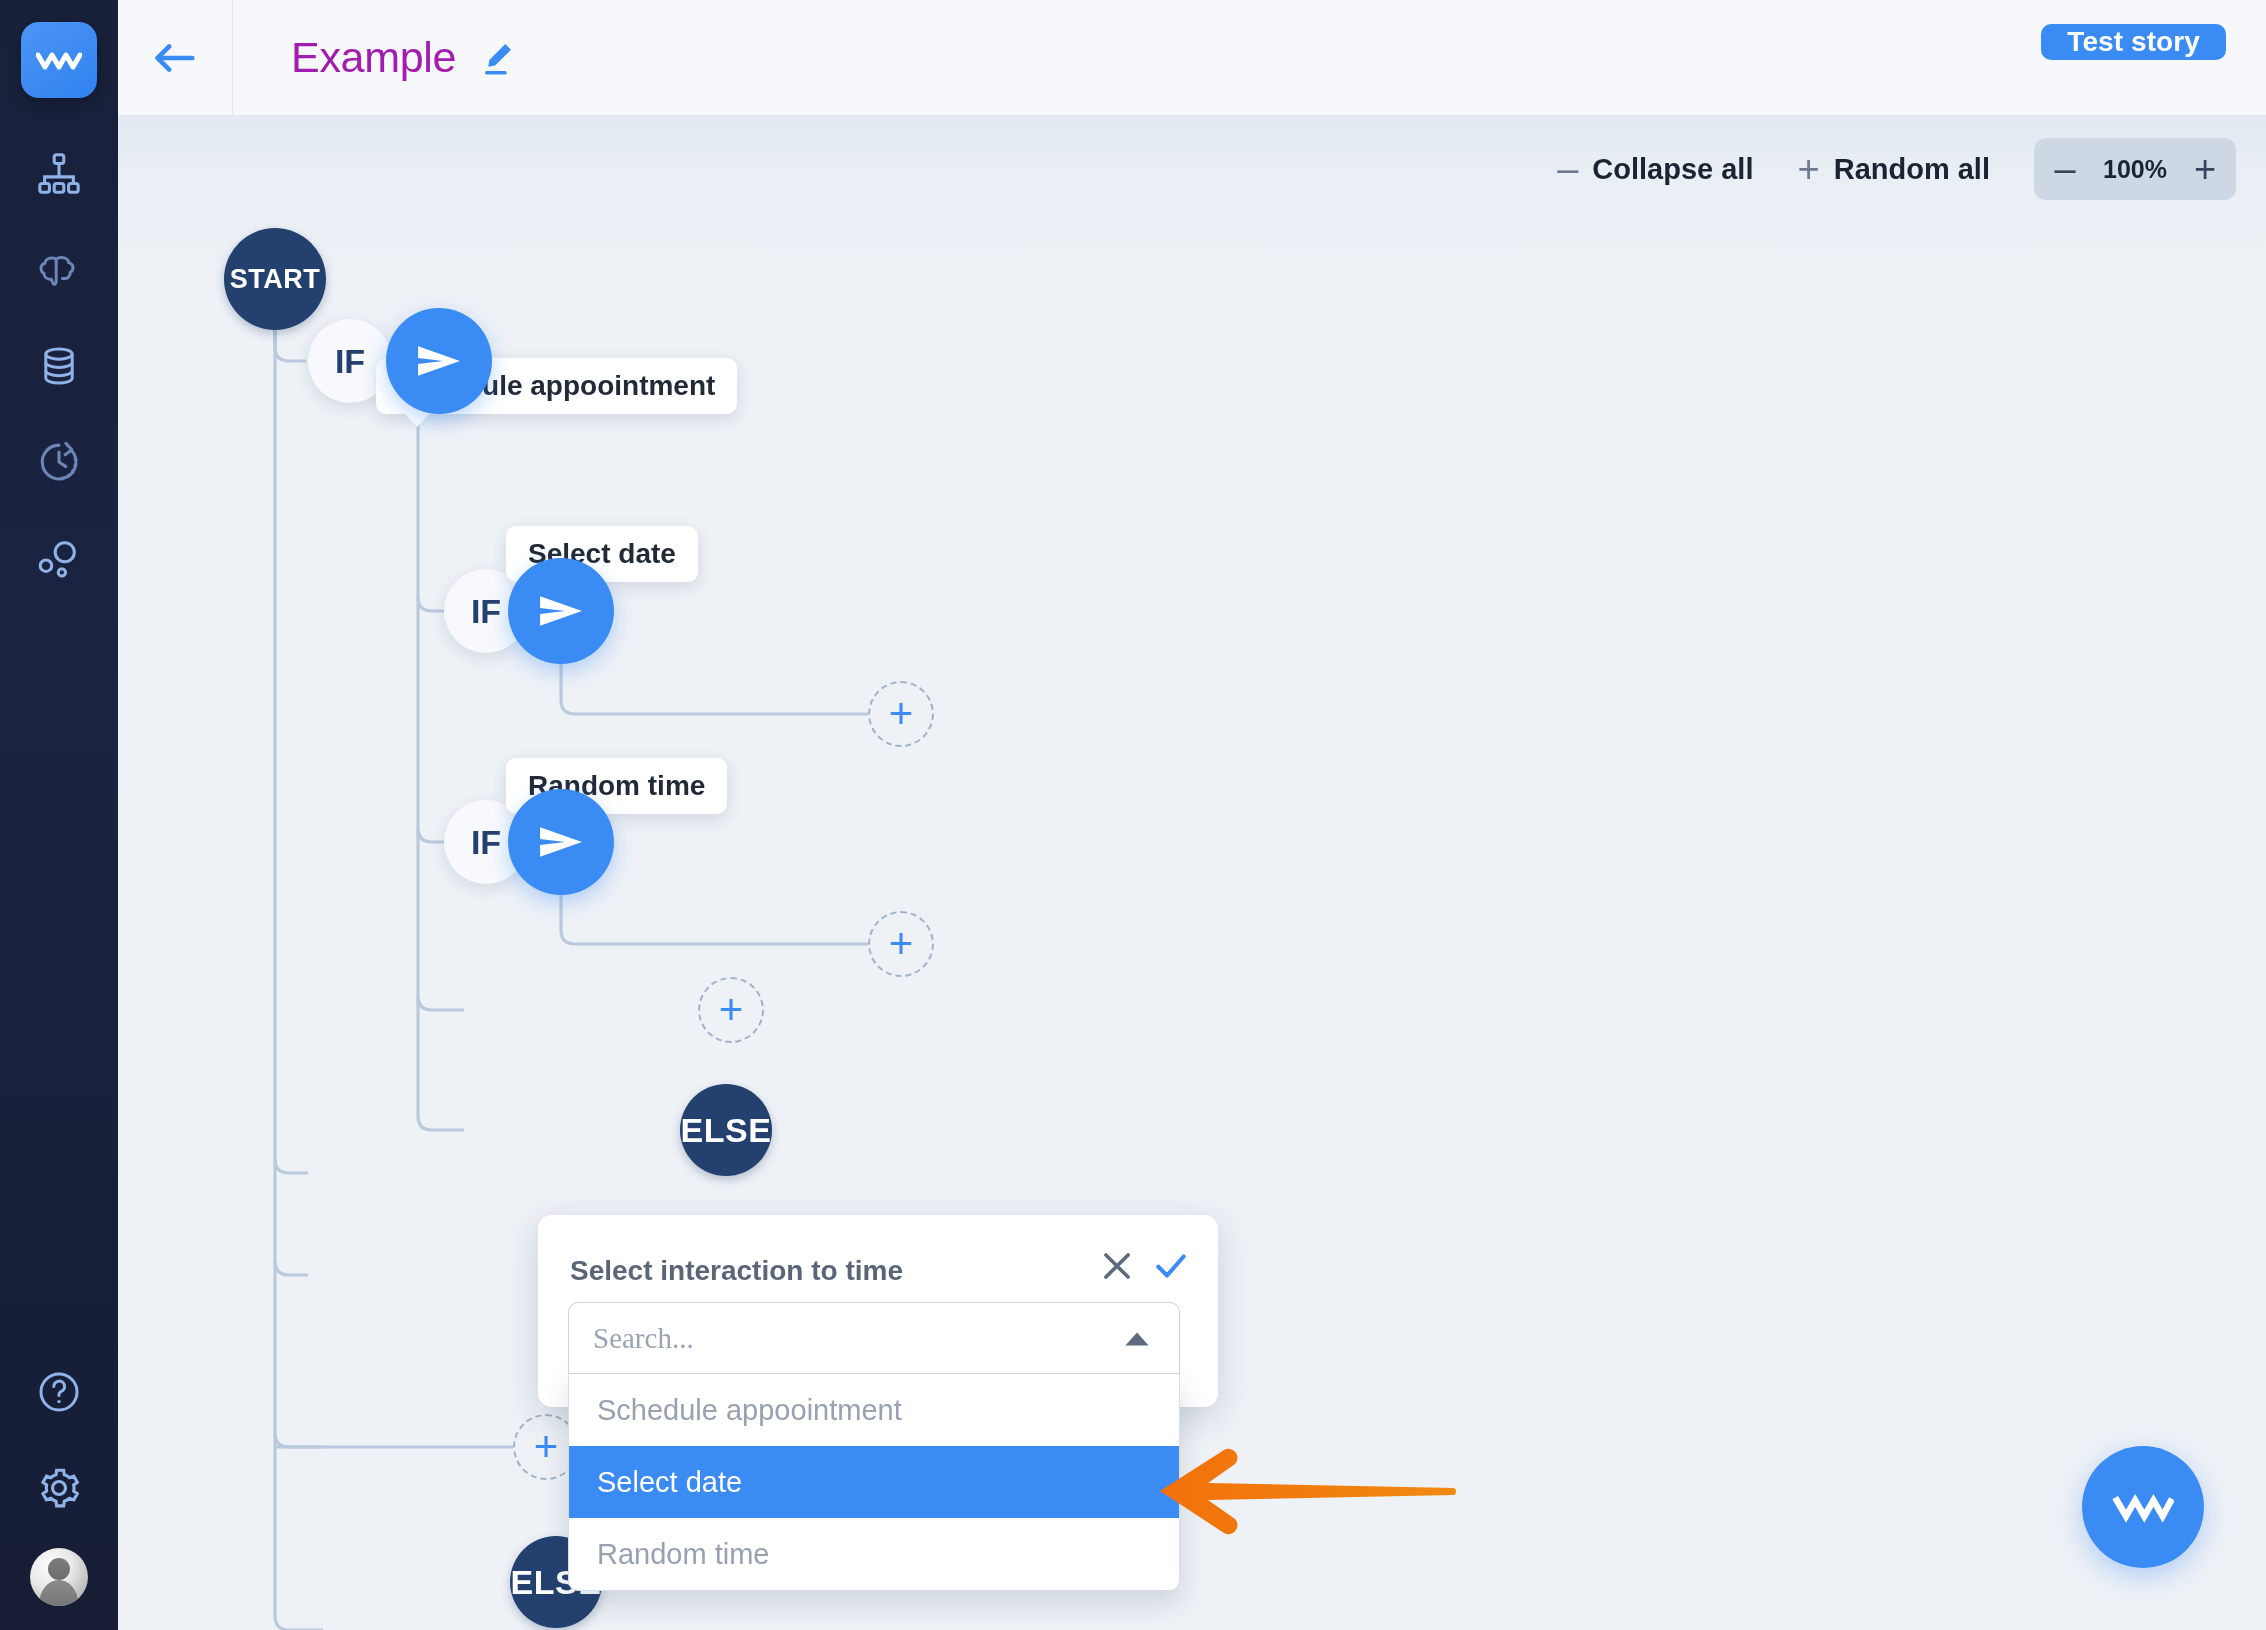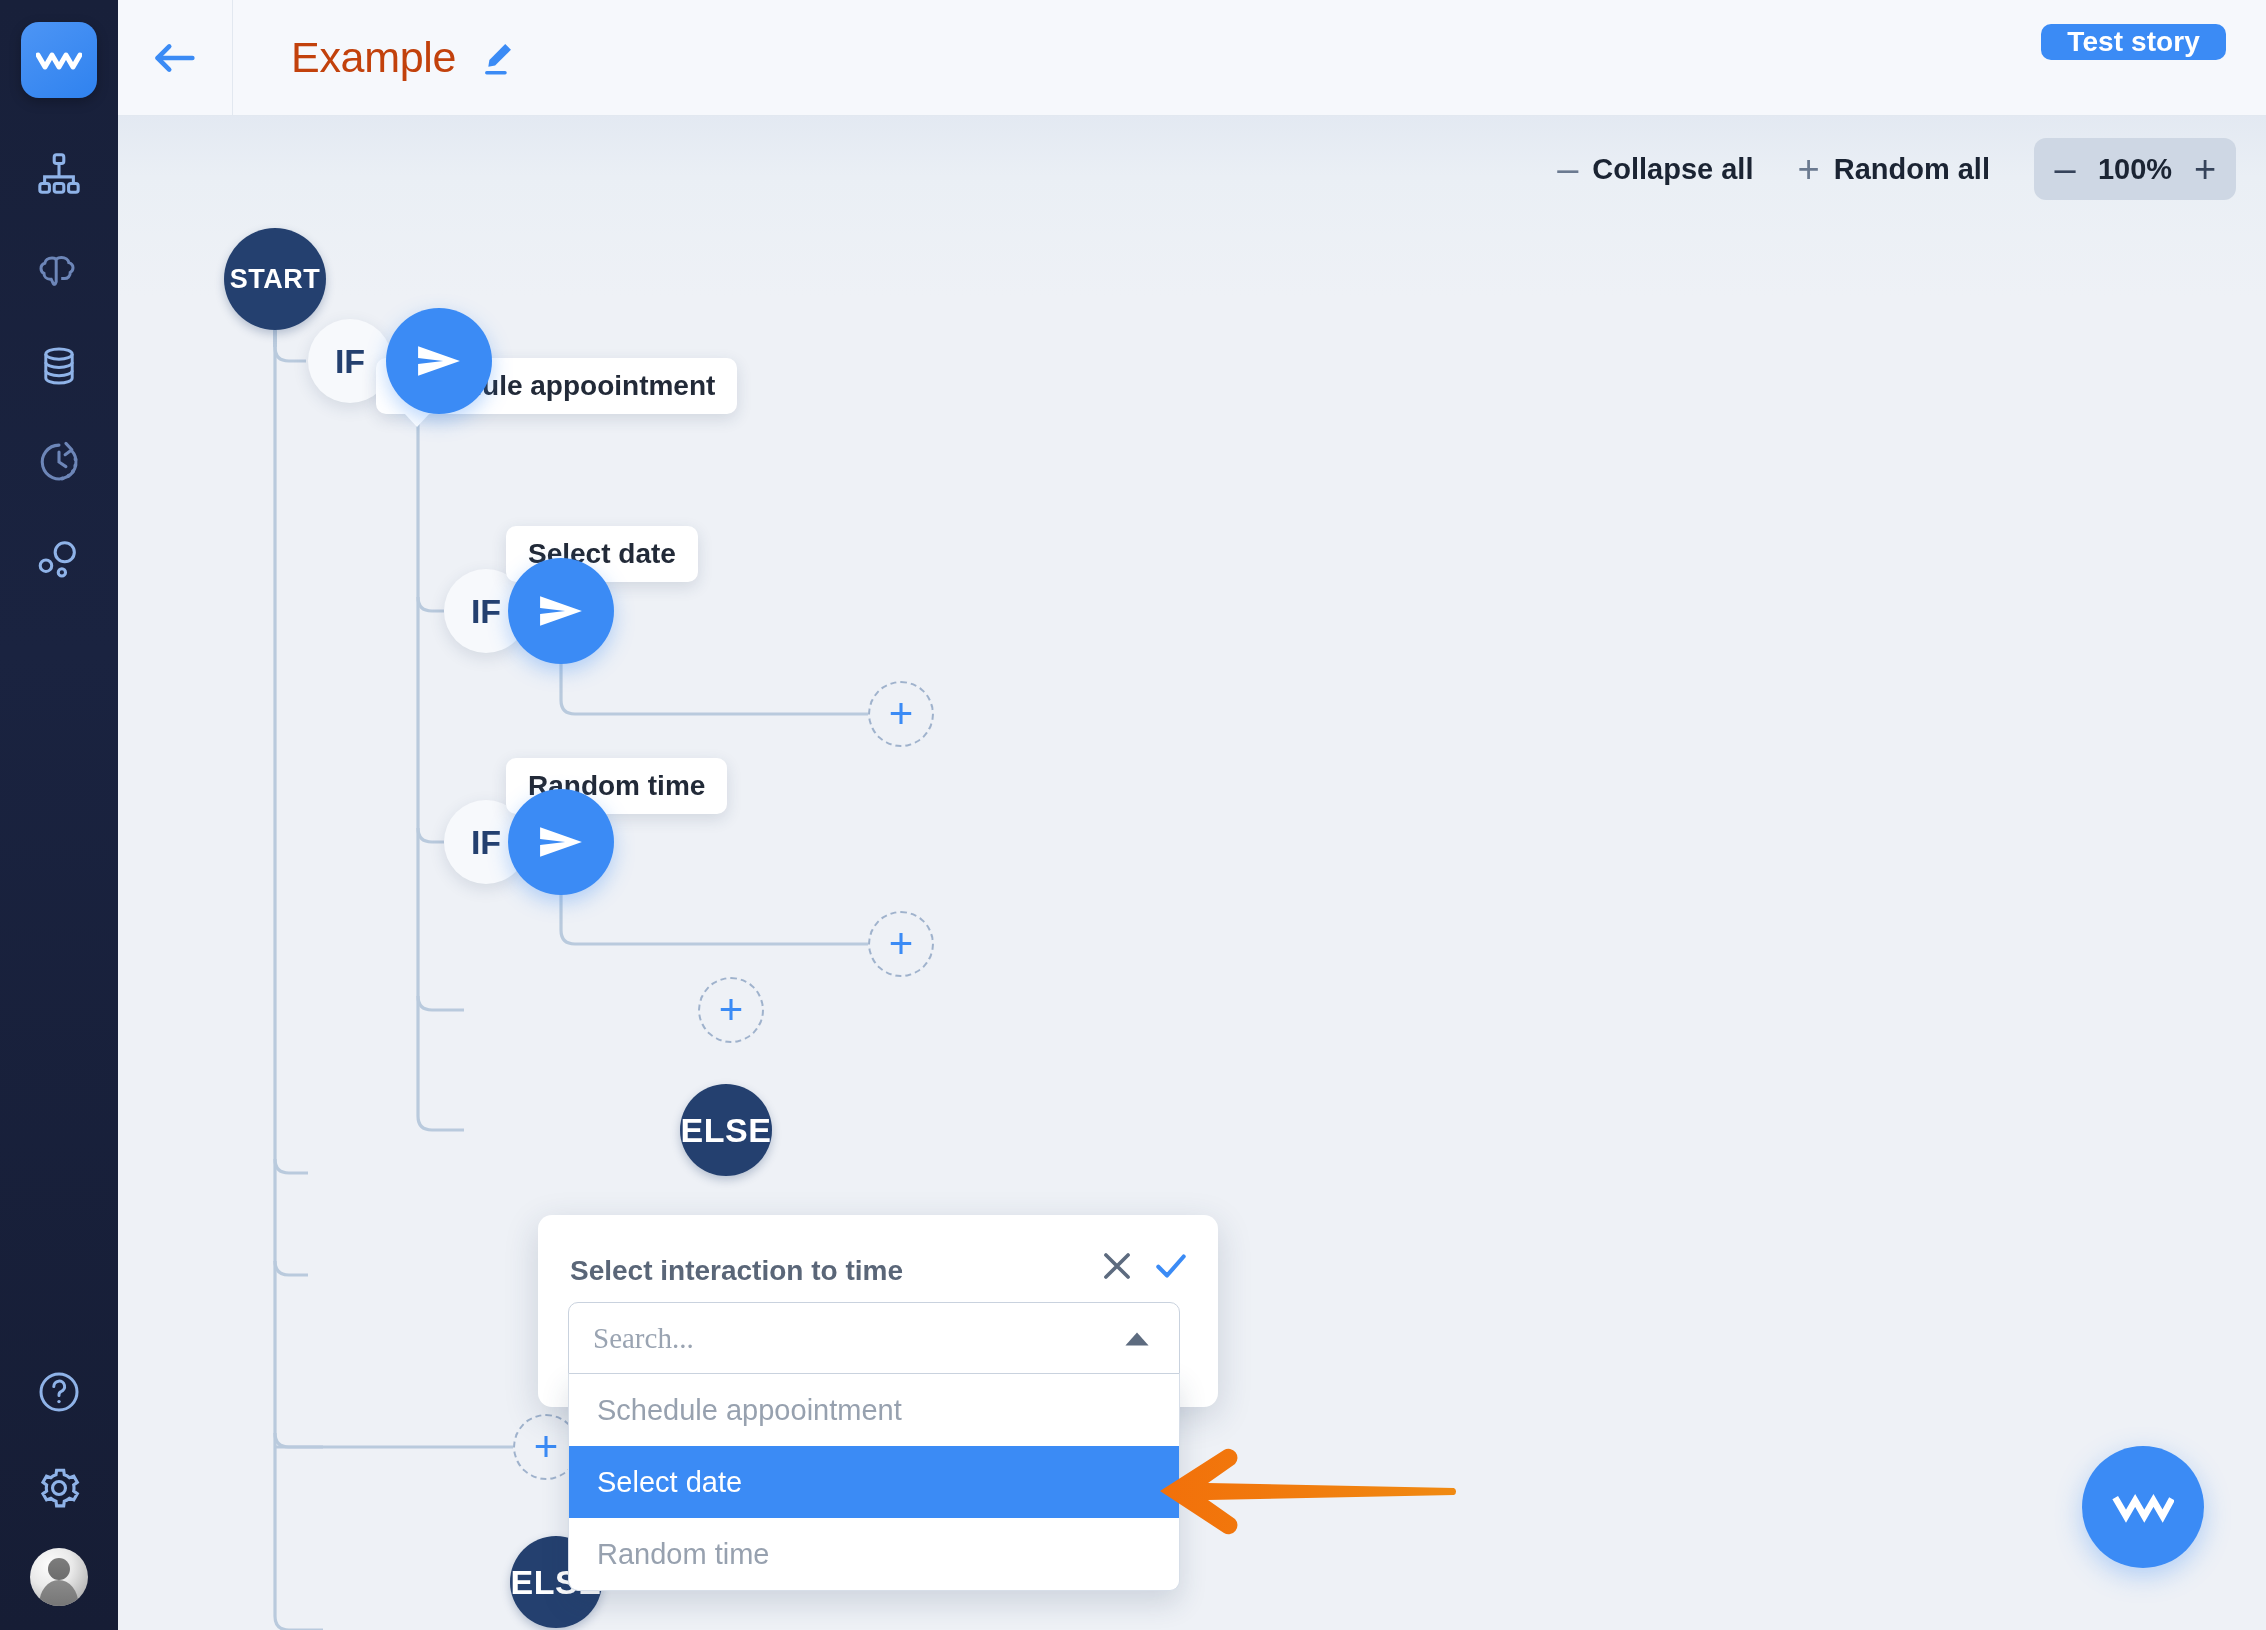--- a/index.html
+++ b/index.html
@@ -64,21 +64,21 @@
     z-index: 50;
   }
   #back-button {
     width: 115px; height: 116px;
     display: flex; align-items: center; justify-content: center;
     border-right: 1px solid #e2e8f0;
     cursor: pointer;
   }
   #page-title {
     margin-left: 58px;
-    font-size: 43px; color: #c2410c; font-weight: 400;
+    font-size: 43px; color: #a21caf; font-weight: 400;
     letter-spacing: -.3px;
   }
   #edit-title-button { margin-left: 22px; display: flex; align-items: center; cursor: pointer; }
   #test-story-button {
     position: absolute; right: 40px; top: 24px;
     background: #3b8bf5; color: #fff;
     font-size: 28px; font-weight: 600;
     border: none; border-radius: 10px;
     padding: 2px 26px; cursor: pointer;
     letter-spacing: .1px;
@@ -109,21 +109,21 @@
     display: flex; align-items: center;
     background: #ced7e4; border-radius: 12px;
     height: 62px; margin-left: 22px; padding: 0 6px;
   }
   .zoom-btn {
     width: 50px; height: 62px; display: flex; align-items: center; justify-content: center;
     color: #36435a; font-size: 38px; cursor: pointer; background: none; border: none;
     font-family: "Liberation Sans", sans-serif;
   }
   #zoom-value {
-    font-size: 29px; font-weight: 600; color: #1b2433;
+    font-size: 25px; font-weight: 600; color: #1b2433;
     min-width: 90px; text-align: center;
   }
 
   
   #flow { position: absolute; left: 0; top: 0; width: 2148px; height: 1514px; }
   #flow-svg { position: absolute; left: 0; top: 0; }
 
   .node { position: absolute; display: flex; align-items: center; justify-content: center; }
   .node-start, .node-else {
     background: #24406f; color: #fff;

